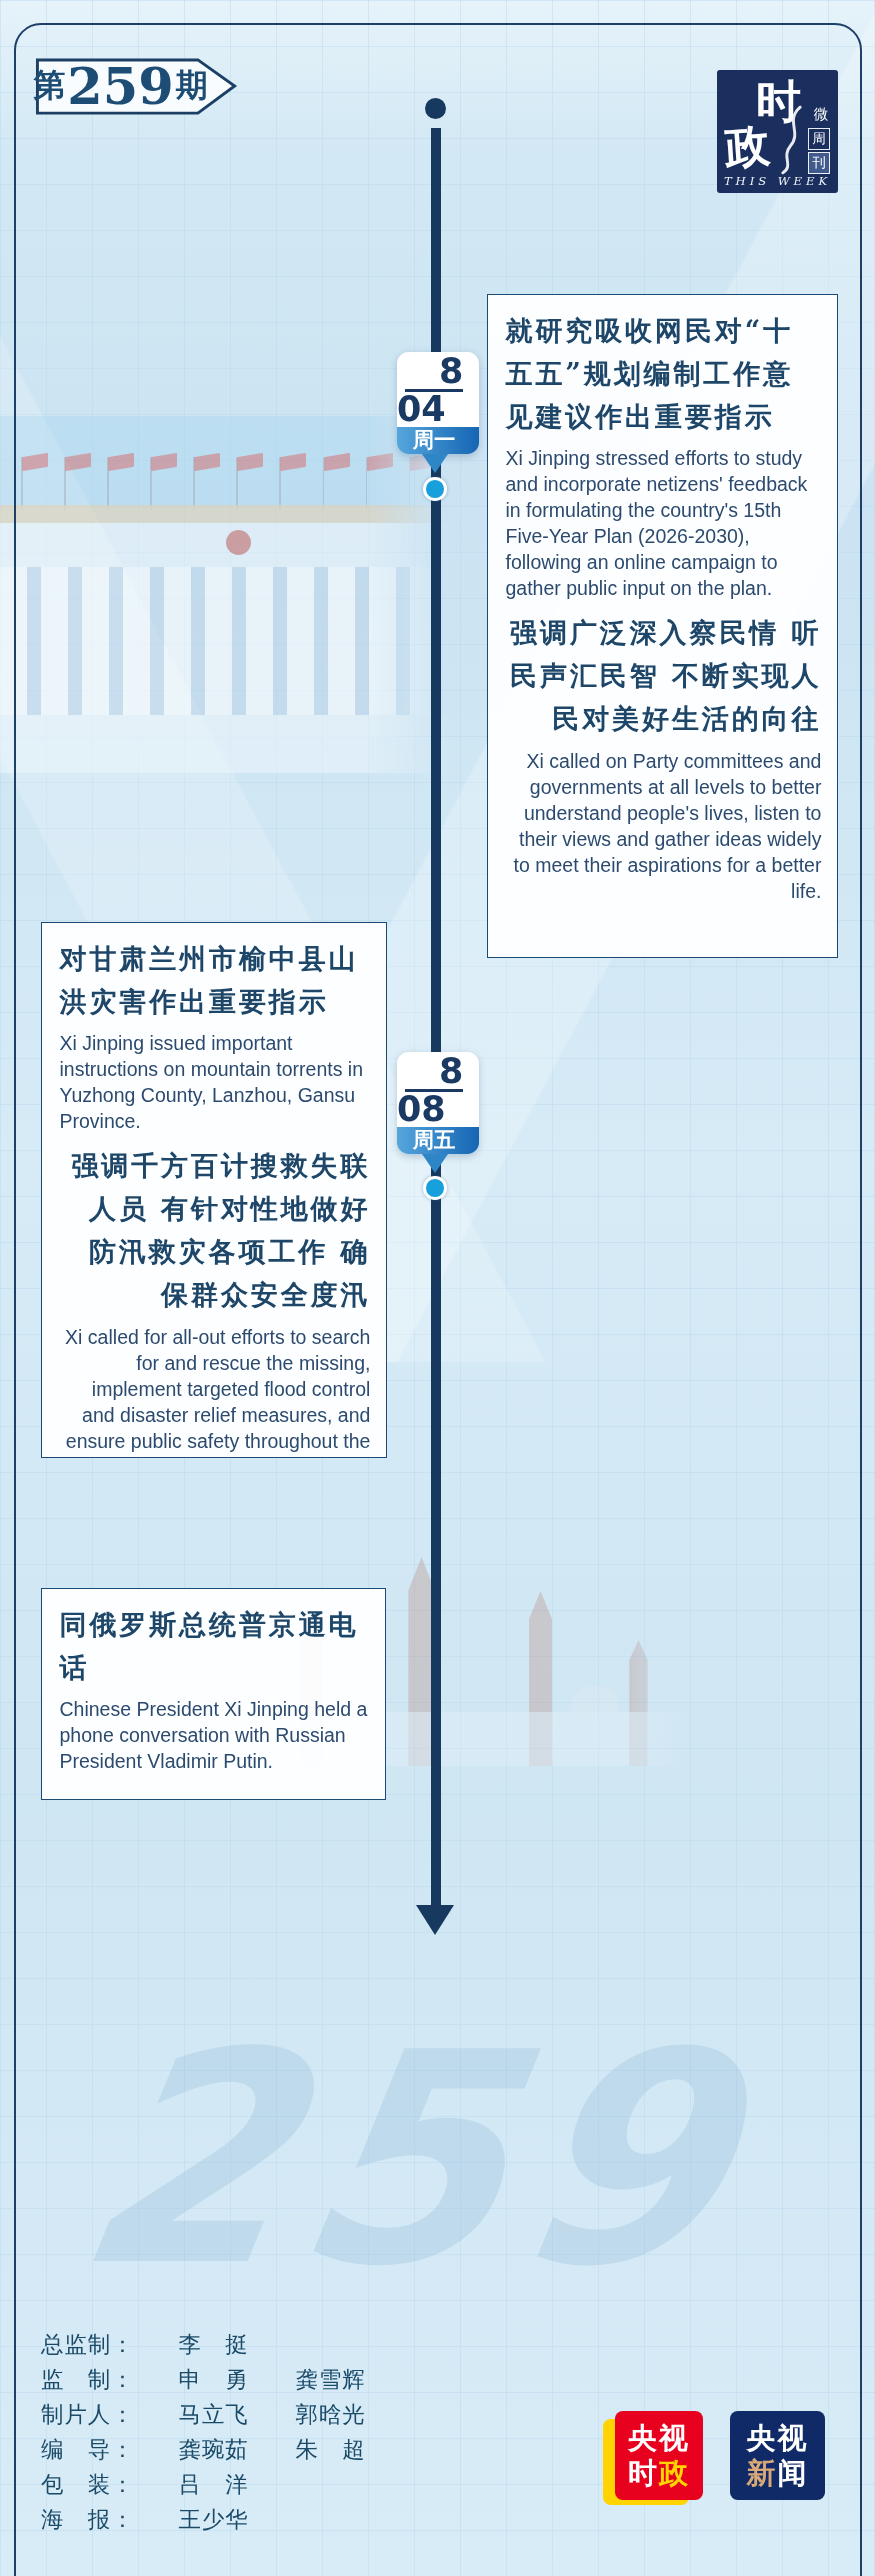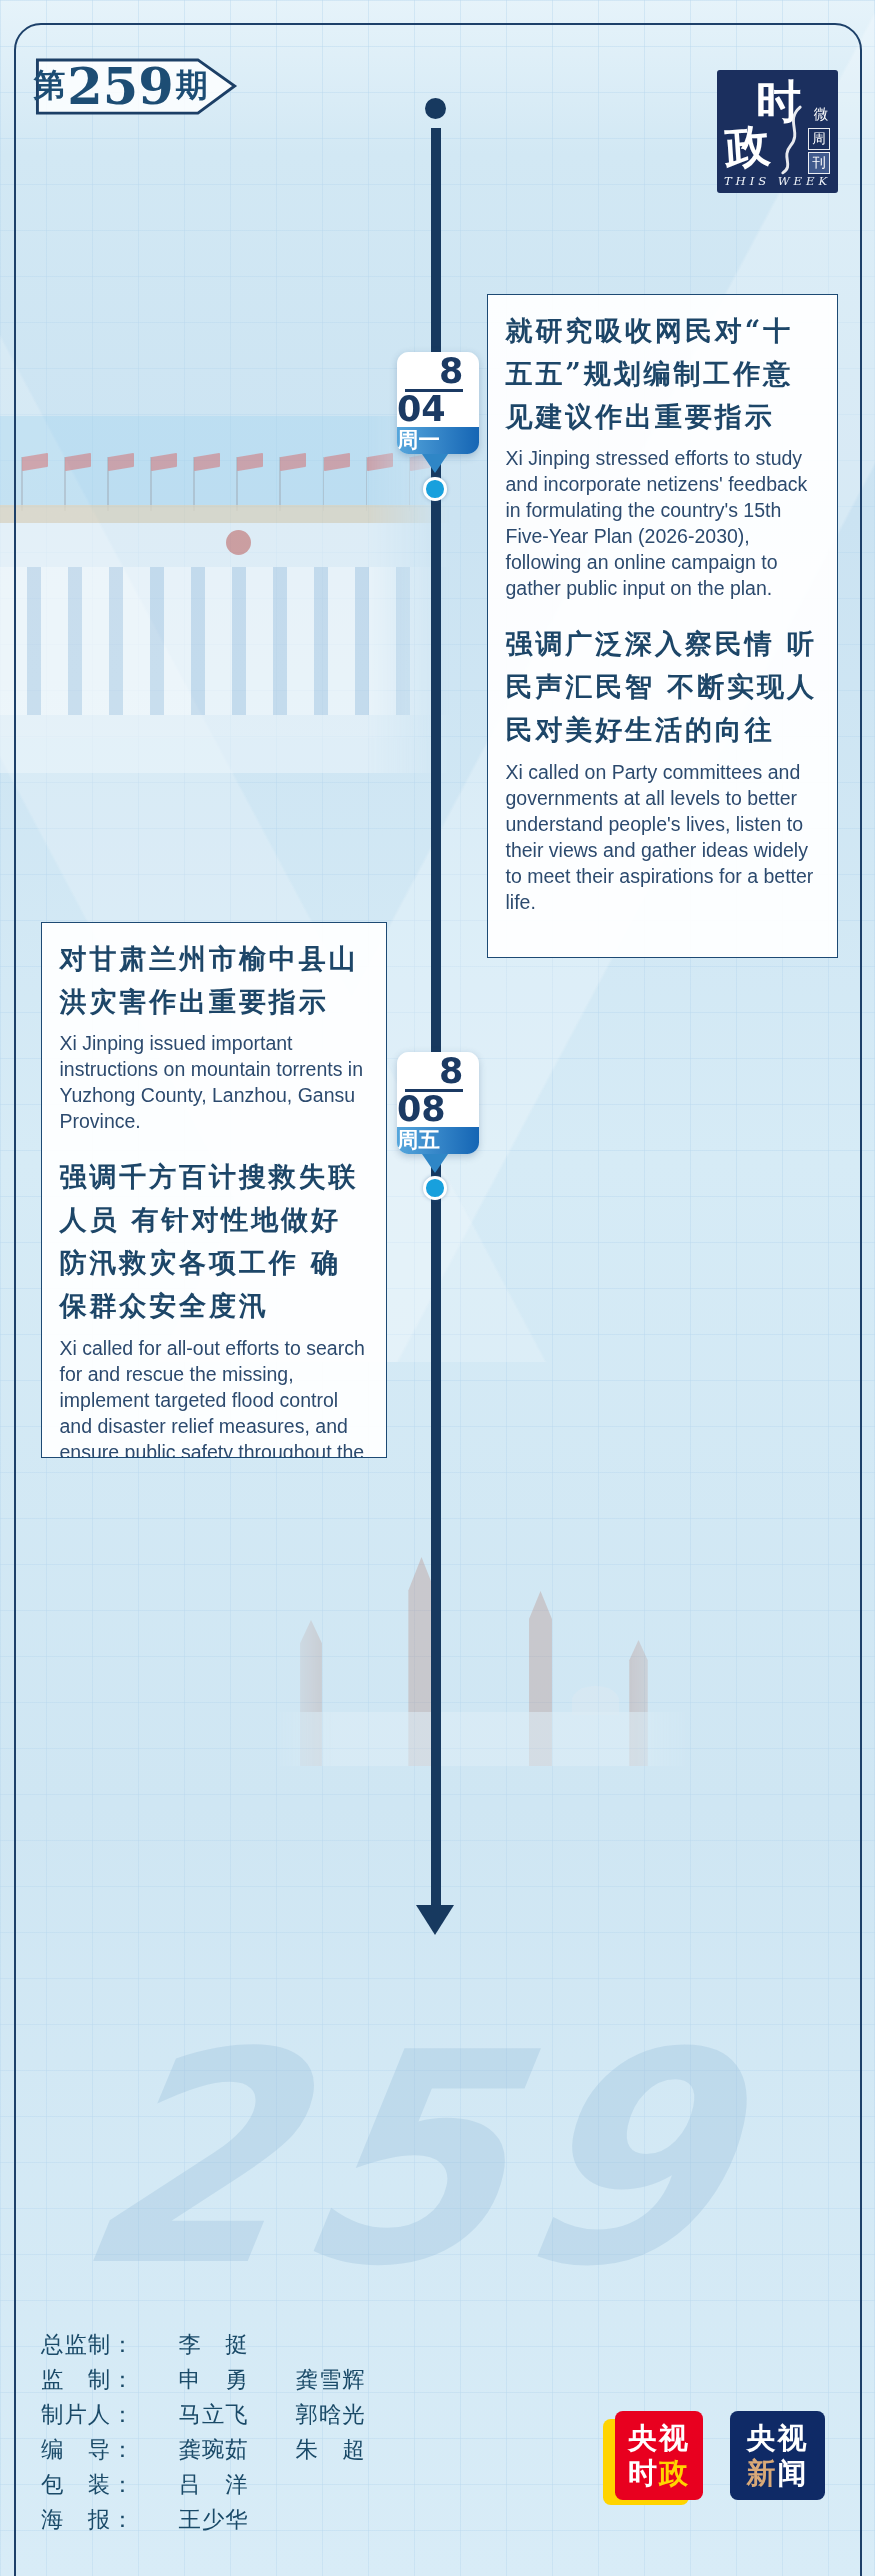--- a/index.html
+++ b/index.html
@@ -68,29 +68,29 @@
   
   .tl-dot{left:425px;top:98px;width:21.4px;height:21.4px;border-radius:50%;background:#17395f;}
   .tl-line{left:431px;top:128px;width:9.7px;height:1778px;background:#17395f;}
   .tl-arrow{left:416px;top:1905px;width:0;height:0;border-left:19.5px solid transparent;border-right:19.5px solid transparent;border-top:30px solid #17395f;}
   
   .dbadge{width:82px;border-radius:11.7px;overflow:hidden;box-shadow:0 2.9px 7.8px rgba(40,80,120,.25);}
   .db-white{background:#fff;height:75px;padding-top:2.9px;box-sizing:border-box;}
   .db-month{font-size:35px;font-weight:bold;color:#1b3a63;line-height:33px;text-align:right;padding-right:15.6px;font-family:"DejaVu Sans",sans-serif;}
   .db-rule{height:2.9px;background:#1b3a63;margin:1px 15.6px 1px 7.8px;}
   .db-day{font-size:35px;font-weight:bold;color:#1b3a63;line-height:33px;text-align:left;padding-right:13.6px;font-family:"DejaVu Sans",sans-serif;}
-  .db-week{height:27px;line-height:27px;background:linear-gradient(90deg,#55a6dc,#1565b4);color:#fff;font-size:21.4px;font-weight:bold;text-align:left;padding-right:7.8px;}
+  .db-week{height:27px;line-height:27px;background:linear-gradient(90deg,#55a6dc,#1565b4);color:#fff;font-size:21.4px;font-weight:bold;text-align:center;padding-right:7.8px;}
   .db-tail{width:0;height:0;border-left:13.6px solid transparent;border-right:13.6px solid transparent;border-top:19.5px solid #2f86c6;}
   .db-circle{width:17.5px;height:17.5px;border-radius:50%;background:#18a0dd;border:3.9px solid #fff;box-shadow:0 0 3.9px rgba(40,90,140,.4);}
   
   .card{background:rgba(255,255,255,.93);border:1.9px solid #1d4a74;box-sizing:border-box;padding:13.6px 15.6px 9.7px 17.5px;overflow:hidden;}
   .card-right{left:487px;top:294px;width:351px;height:664px;}
   .card-left1{left:41px;top:922px;width:346px;height:536px;}
   .card-left2{left:41px;top:1588px;width:345px;height:212px;}
-  .sec + .sec{margin-top:21px;}
+  .sec + .sec{margin-top:10px;text-align:right;}
   .zh{font-family:"DejaVu Serif","Liberation Serif",serif;font-weight:600;color:#1d4668;font-size:27px;line-height:43px;letter-spacing:2.9px;margin-bottom:7.8px;}
   .en{font-family:"Liberation Sans","DejaVu Sans",sans-serif;color:#2c4a6e;font-size:19.5px;line-height:26px;}
   
   .credits{left:41px;top:2327px;color:#1a4a68;font-size:22.4px;line-height:35px;letter-spacing:1px;}
   .credit-row{display:flex;align-items:flex-end;}
   .credit-label{white-space:pre;}
   .credit-value{white-space:pre;margin-left:44px;}
   
   .lg-shadow{left:603px;top:2419px;width:86px;height:86px;background:#ffd400;border-radius:7.8px;}
   .lg{width:88px;height:89px;border-radius:7.8px;color:#fff;display:flex;flex-direction:column;align-items:center;justify-content:center;
@@ -207,20 +207,26 @@
     <div class="sec">
       <div class="zh">对甘肃兰州市榆中县山洪灾害作出重要指示</div>
       <div class="en">Xi Jinping issued important instructions on mountain torrents in Yuzhong County, Lanzhou, Gansu Province.</div>
     </div>
     <div class="sec">
       <div class="zh">强调千方百计搜救失联人员 有针对性地做好防汛救灾各项工作 确保群众安全度汛</div>
       <div class="en">Xi called for all-out efforts to search for and rescue the missing, implement targeted flood control and disaster relief measures, and ensure public safety throughout the flood season.</div>
     </div>
   </div>
 
+  <div class="abs card card-left2">
+    <div class="sec">
+      <div class="zh">同俄罗斯总统普京通电话</div>
+      <div class="en">Chinese President Xi Jinping held a phone conversation with Russian President Vladimir Putin.</div>
+    </div>
+  </div>
 
   <div class="abs credits">
     <div class="credit-row">
         <span class="credit-label">总监制：</span>
         <span class="credit-value">李　挺</span>
       </div>
     <div class="credit-row">
         <span class="credit-label">监　制：</span>
         <span class="credit-value">申　勇　　龚雪辉</span>
       </div>

